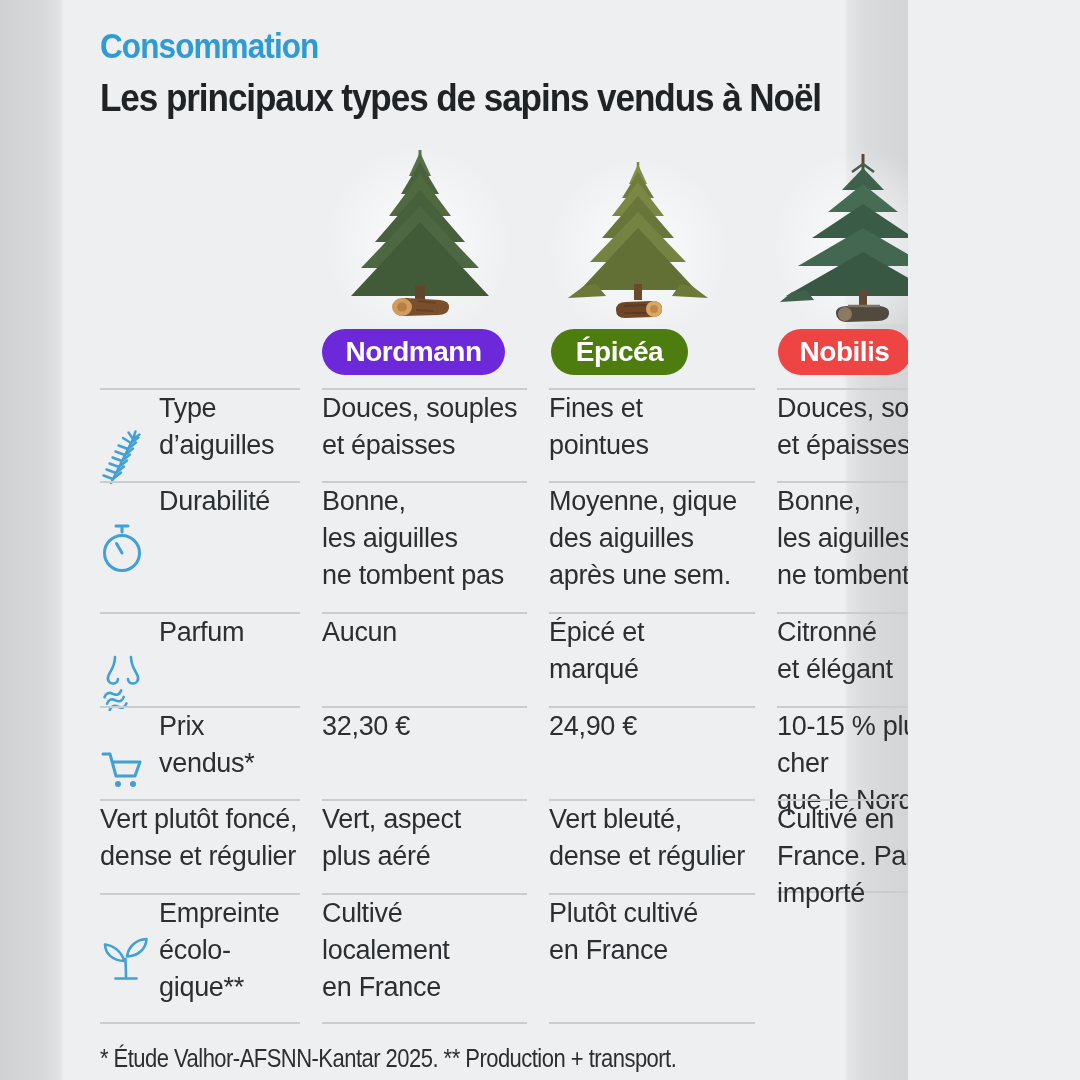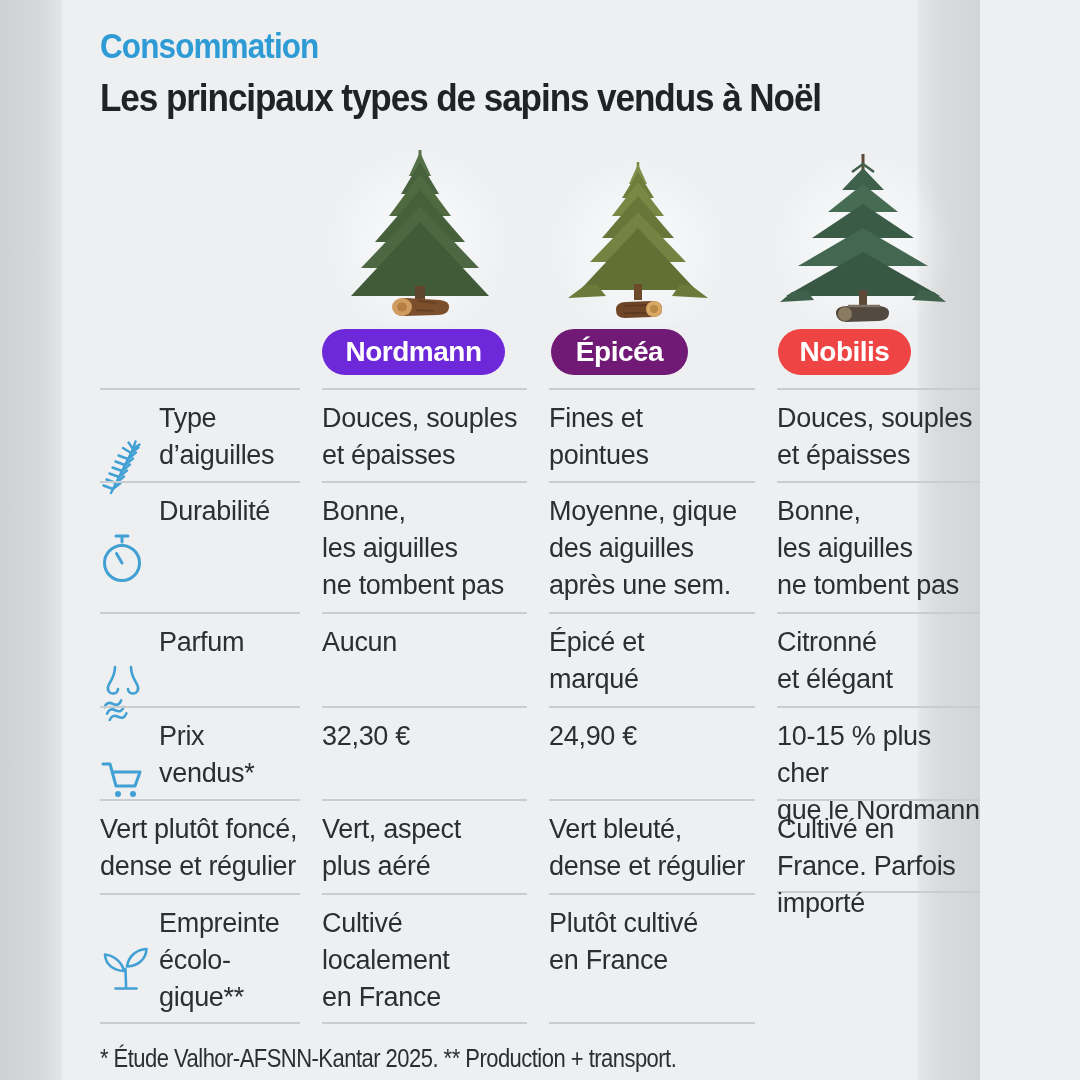--- a/index.html
+++ b/index.html
@@ -2,21 +2,21 @@
 <html><head>
 <meta charset="utf-8">
 <style>
   html,body{margin:0;padding:0;}
   body{
     width:1080px;height:1080px;
     font-family:"Liberation Sans", sans-serif;
     background:#edeff1;
     -webkit-font-smoothing:antialiased;
   }
-  .stage{position:relative;width:980px;height:1080px;overflow:hidden;background:#edeff1;}
+  .stage{position:relative;width:908px;height:1080px;overflow:hidden;background:#edeff1;}
 
   .side-strip-left{position:absolute;left:0;top:0;bottom:0;width:64px;
     background:linear-gradient(to right,#cfd1d3,#d6d8da 65%,#e1e3e5 94%,#eef0f1);}
   .side-strip-right{position:absolute;right:0;top:0;bottom:0;width:64px;
     background:linear-gradient(to left,#d2d4d6,#d9dbdd 65%,#e3e5e7 94%,#eef0f1);}
 
   .kicker{position:absolute;left:100px;top:26px;font-size:35px;font-weight:700;
     color:#2E9BD5;letter-spacing:-1px;transform:scaleX(.9);transform-origin:left top;white-space:nowrap;}
   .title{position:absolute;left:100px;top:76px;font-size:39px;font-weight:700;
     color:#1f2326;letter-spacing:-1.2px;transform:scaleX(.9);transform-origin:left top;white-space:nowrap;}
@@ -25,27 +25,27 @@
     background:radial-gradient(ellipse at 50% 55%, rgba(253,254,254,.85) 0%, rgba(253,254,254,0) 72%);}
   .tree svg{display:block;}
   #tree-nordmann{left:325px;top:146px;width:185px;height:178px;}
   #tree-epicea{left:548px;top:158px;width:180px;height:166px;}
   #tree-nobilis{left:772px;top:150px;width:182px;height:174px;}
 
   .badge{position:absolute;top:329px;height:46px;border-radius:23px;color:#ffffff;
     font-weight:700;font-size:28px;letter-spacing:-.5px;
     display:flex;align-items:center;justify-content:center;}
   #badge-nordmann{left:322px;width:183px;background:#6d28d9;}
-  #badge-epicea{left:551px;width:137px;background:#701a75;}
+  #badge-epicea{left:551px;width:137px;background:#4d7c0f;}
   #badge-nobilis{left:778px;width:133px;background:#ef4444;}
 
   .table{position:absolute;left:100px;top:388px;display:grid;
     grid-template-columns:200px 205px 206px 208px;column-gap:22px;
     grid-template-rows:93px 131px 94px 93px 94px 131px;}
-  .cell{border-top:2px solid #c9cdd0;padding-top:10px;box-sizing:border-box;
+  .cell{border-top:2px solid #c9cdd0;box-sizing:border-box;
     font-size:27px;line-height:37px;letter-spacing:-.3px;color:#2b2f32;white-space:pre-line;}
   .cell.last{border-bottom:2px solid #c9cdd0;}
   .label-cell{display:flex;gap:13px;}
   .icon{width:46px;flex:0 0 46px;margin-top:2px;}
   .icon svg{display:block;}
   .label-text{white-space:pre-line;}
 
   .footnote{position:absolute;left:100px;top:1044px;font-size:25px;color:#2b2f32;
     letter-spacing:-.6px;transform:scaleX(.88);transform-origin:left top;white-space:nowrap;}
 </style>

